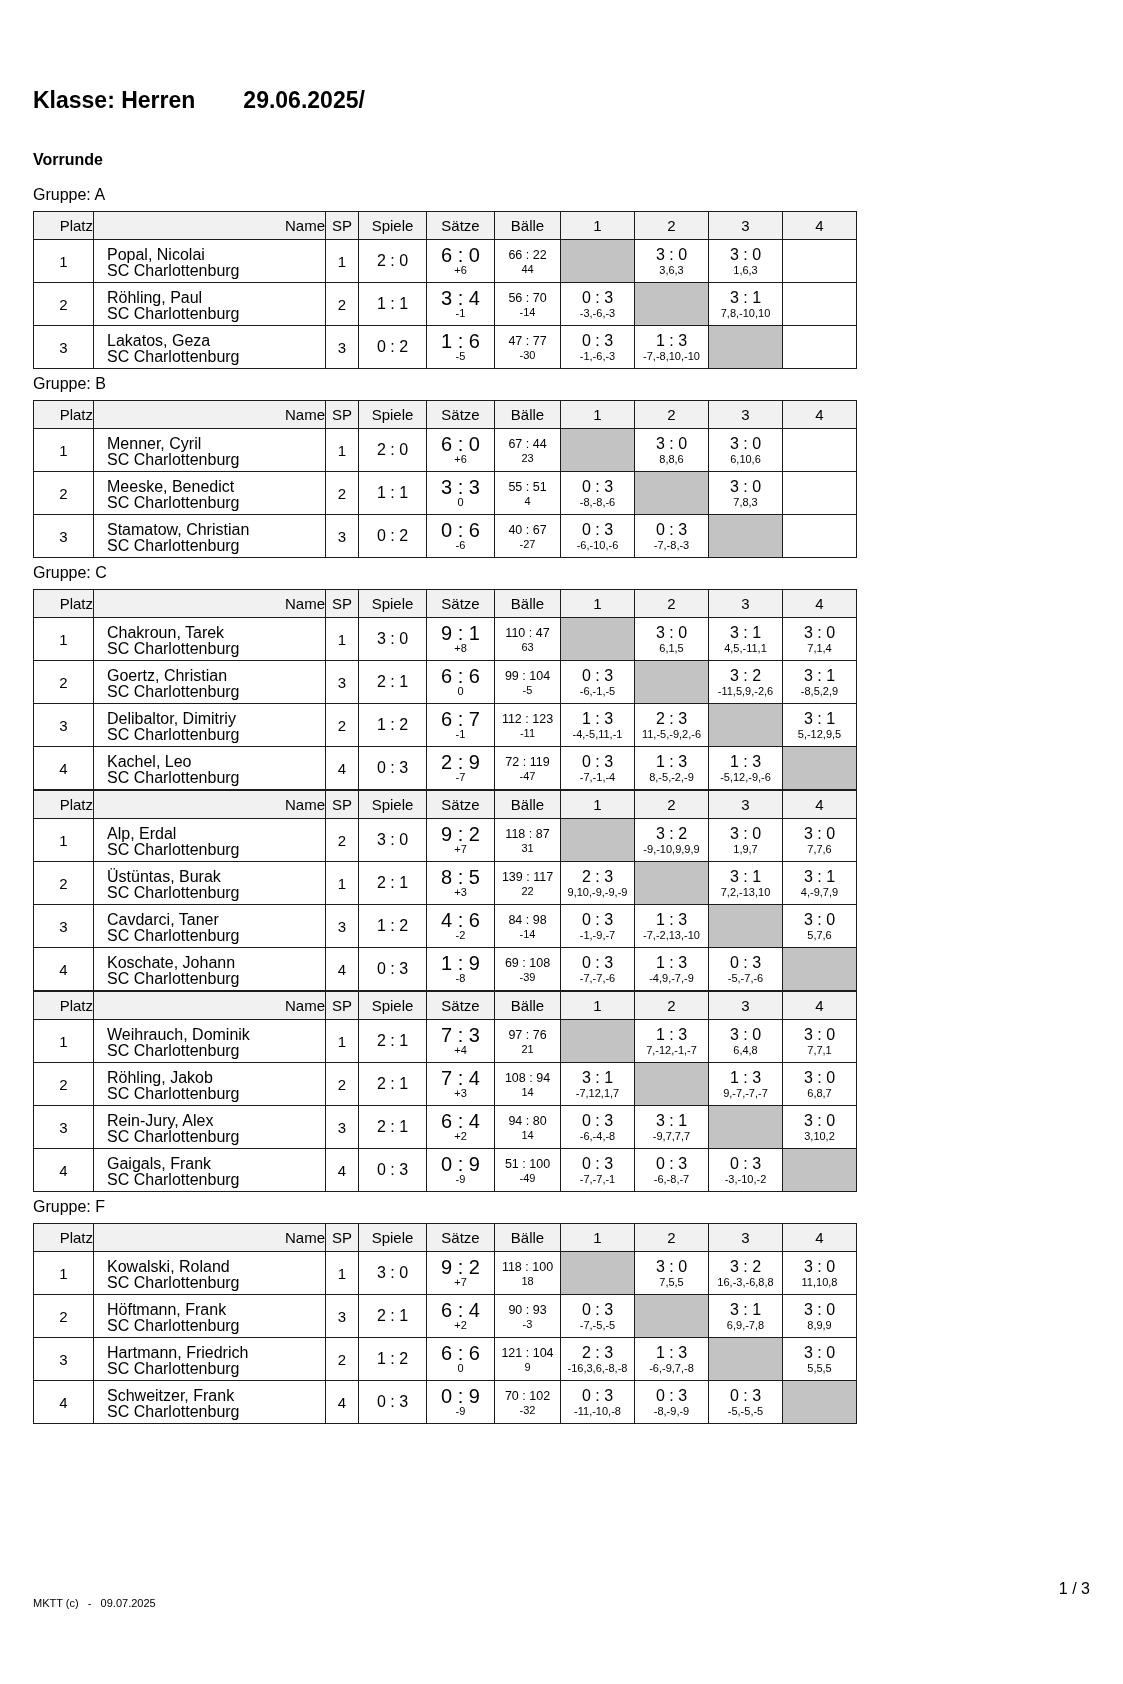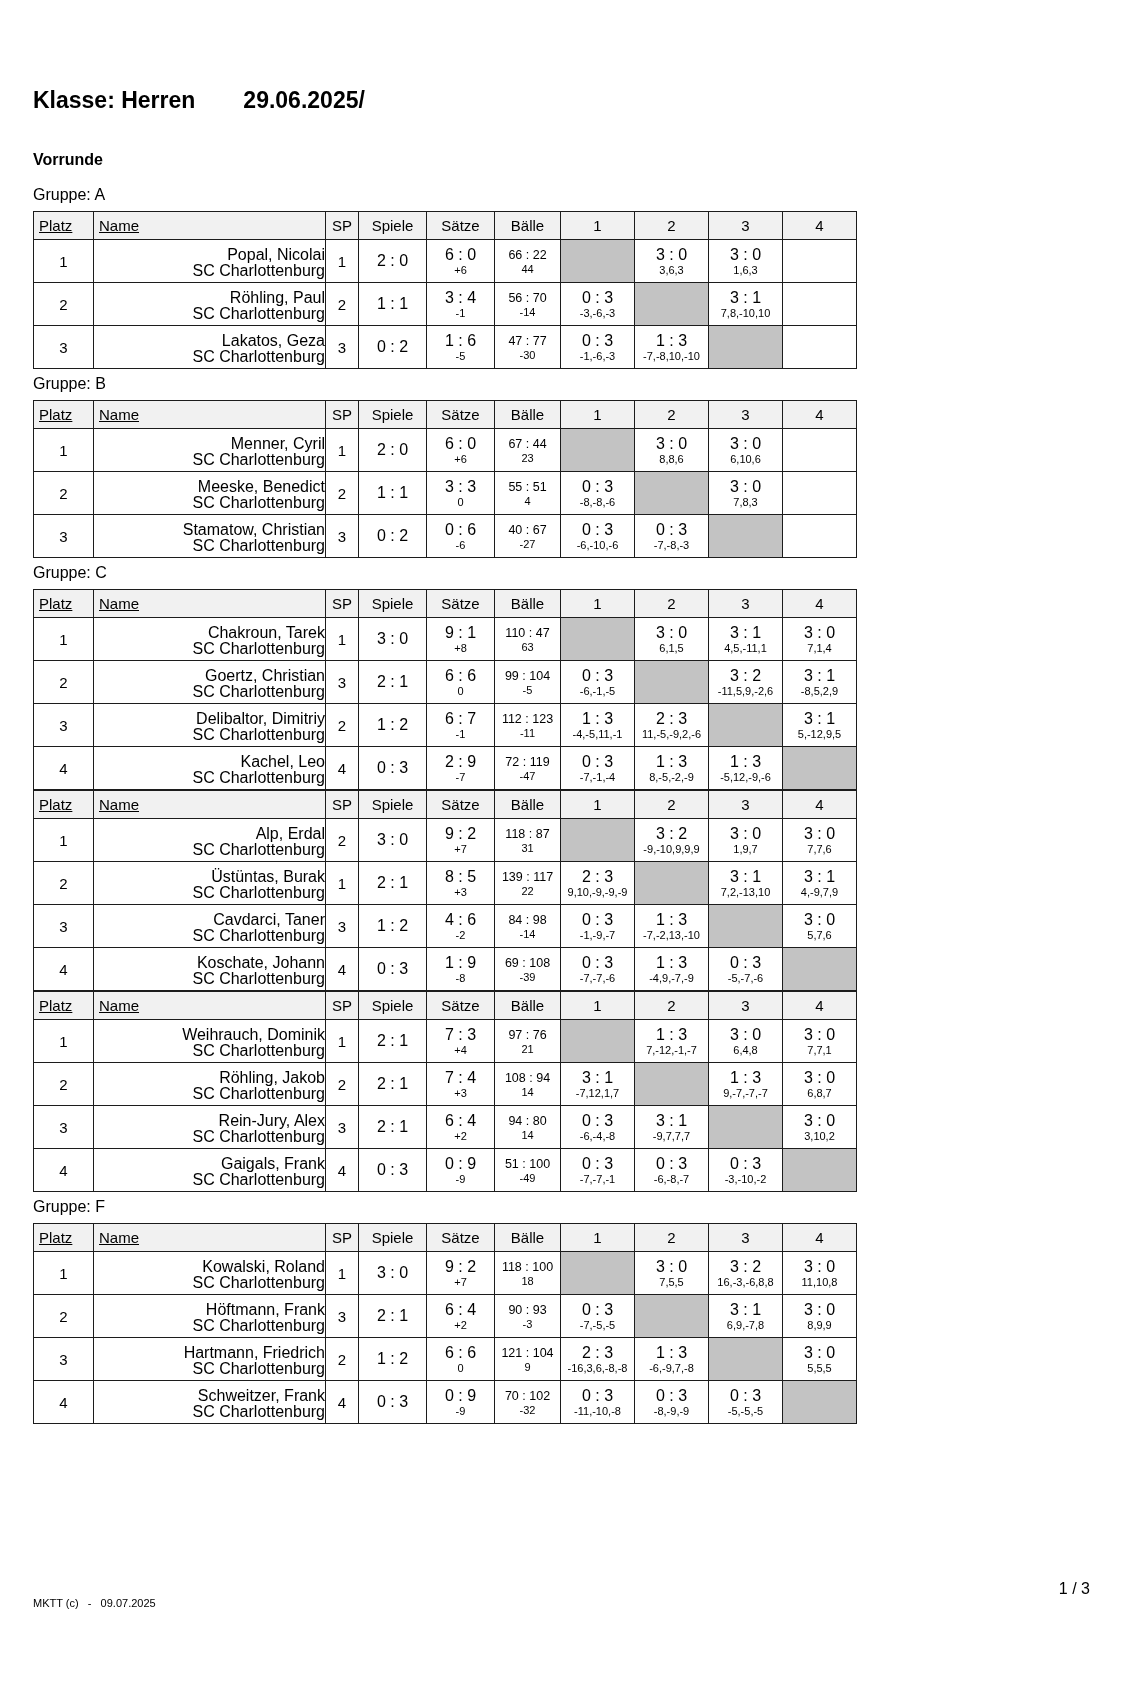--- a/index.html
+++ b/index.html
@@ -31,34 +31,34 @@
     padding: 0;
     overflow: hidden;
   }
   .group-table th {
     background: #f1f1f1;
     font-weight: normal;
     font-size: 15px;
     height: 28px;
     text-align: center;
   }
-  .group-table th.th-left { text-align: left; padding-left: 5px; text-decoration: underline; }
+  .group-table th.th-left { text-align: right; padding-left: 5px; }
   .group-table td {
     height: 43px;
     text-align: center;
     vertical-align: middle;
     background: #ffffff;
   }
   td.self-cell { background: #c3c3c3; }
-  td.name-cell { text-align: right; padding-left: 13px; }
+  td.name-cell { text-align: left; padding-left: 13px; }
   .pname { font-size: 16px; line-height: 19px; }
   .pclub { font-size: 16px; line-height: 14px; }
   .platz-cell, .sp-cell { font-size: 15px; }
   .spiele-cell { font-size: 16px; }
-  .main-line  { font-size: 16px; line-height: 18px; }
+  .main-line  { font-size: 20px; line-height: 18px; }
   .bmain-line { font-size: 12.5px; line-height: 15px; }
   .sub-line   { font-size: 11px; line-height: 12px; }
   .mscore  { font-size: 16px; line-height: 18px; }
   .mpoints { font-size: 11px; line-height: 13px; white-space: nowrap; }
 
   .footer-credit {
     position: absolute; left: 33px; top: 1597px;
     font-size: 11px; white-space: pre;
   }
   .footer-page {

